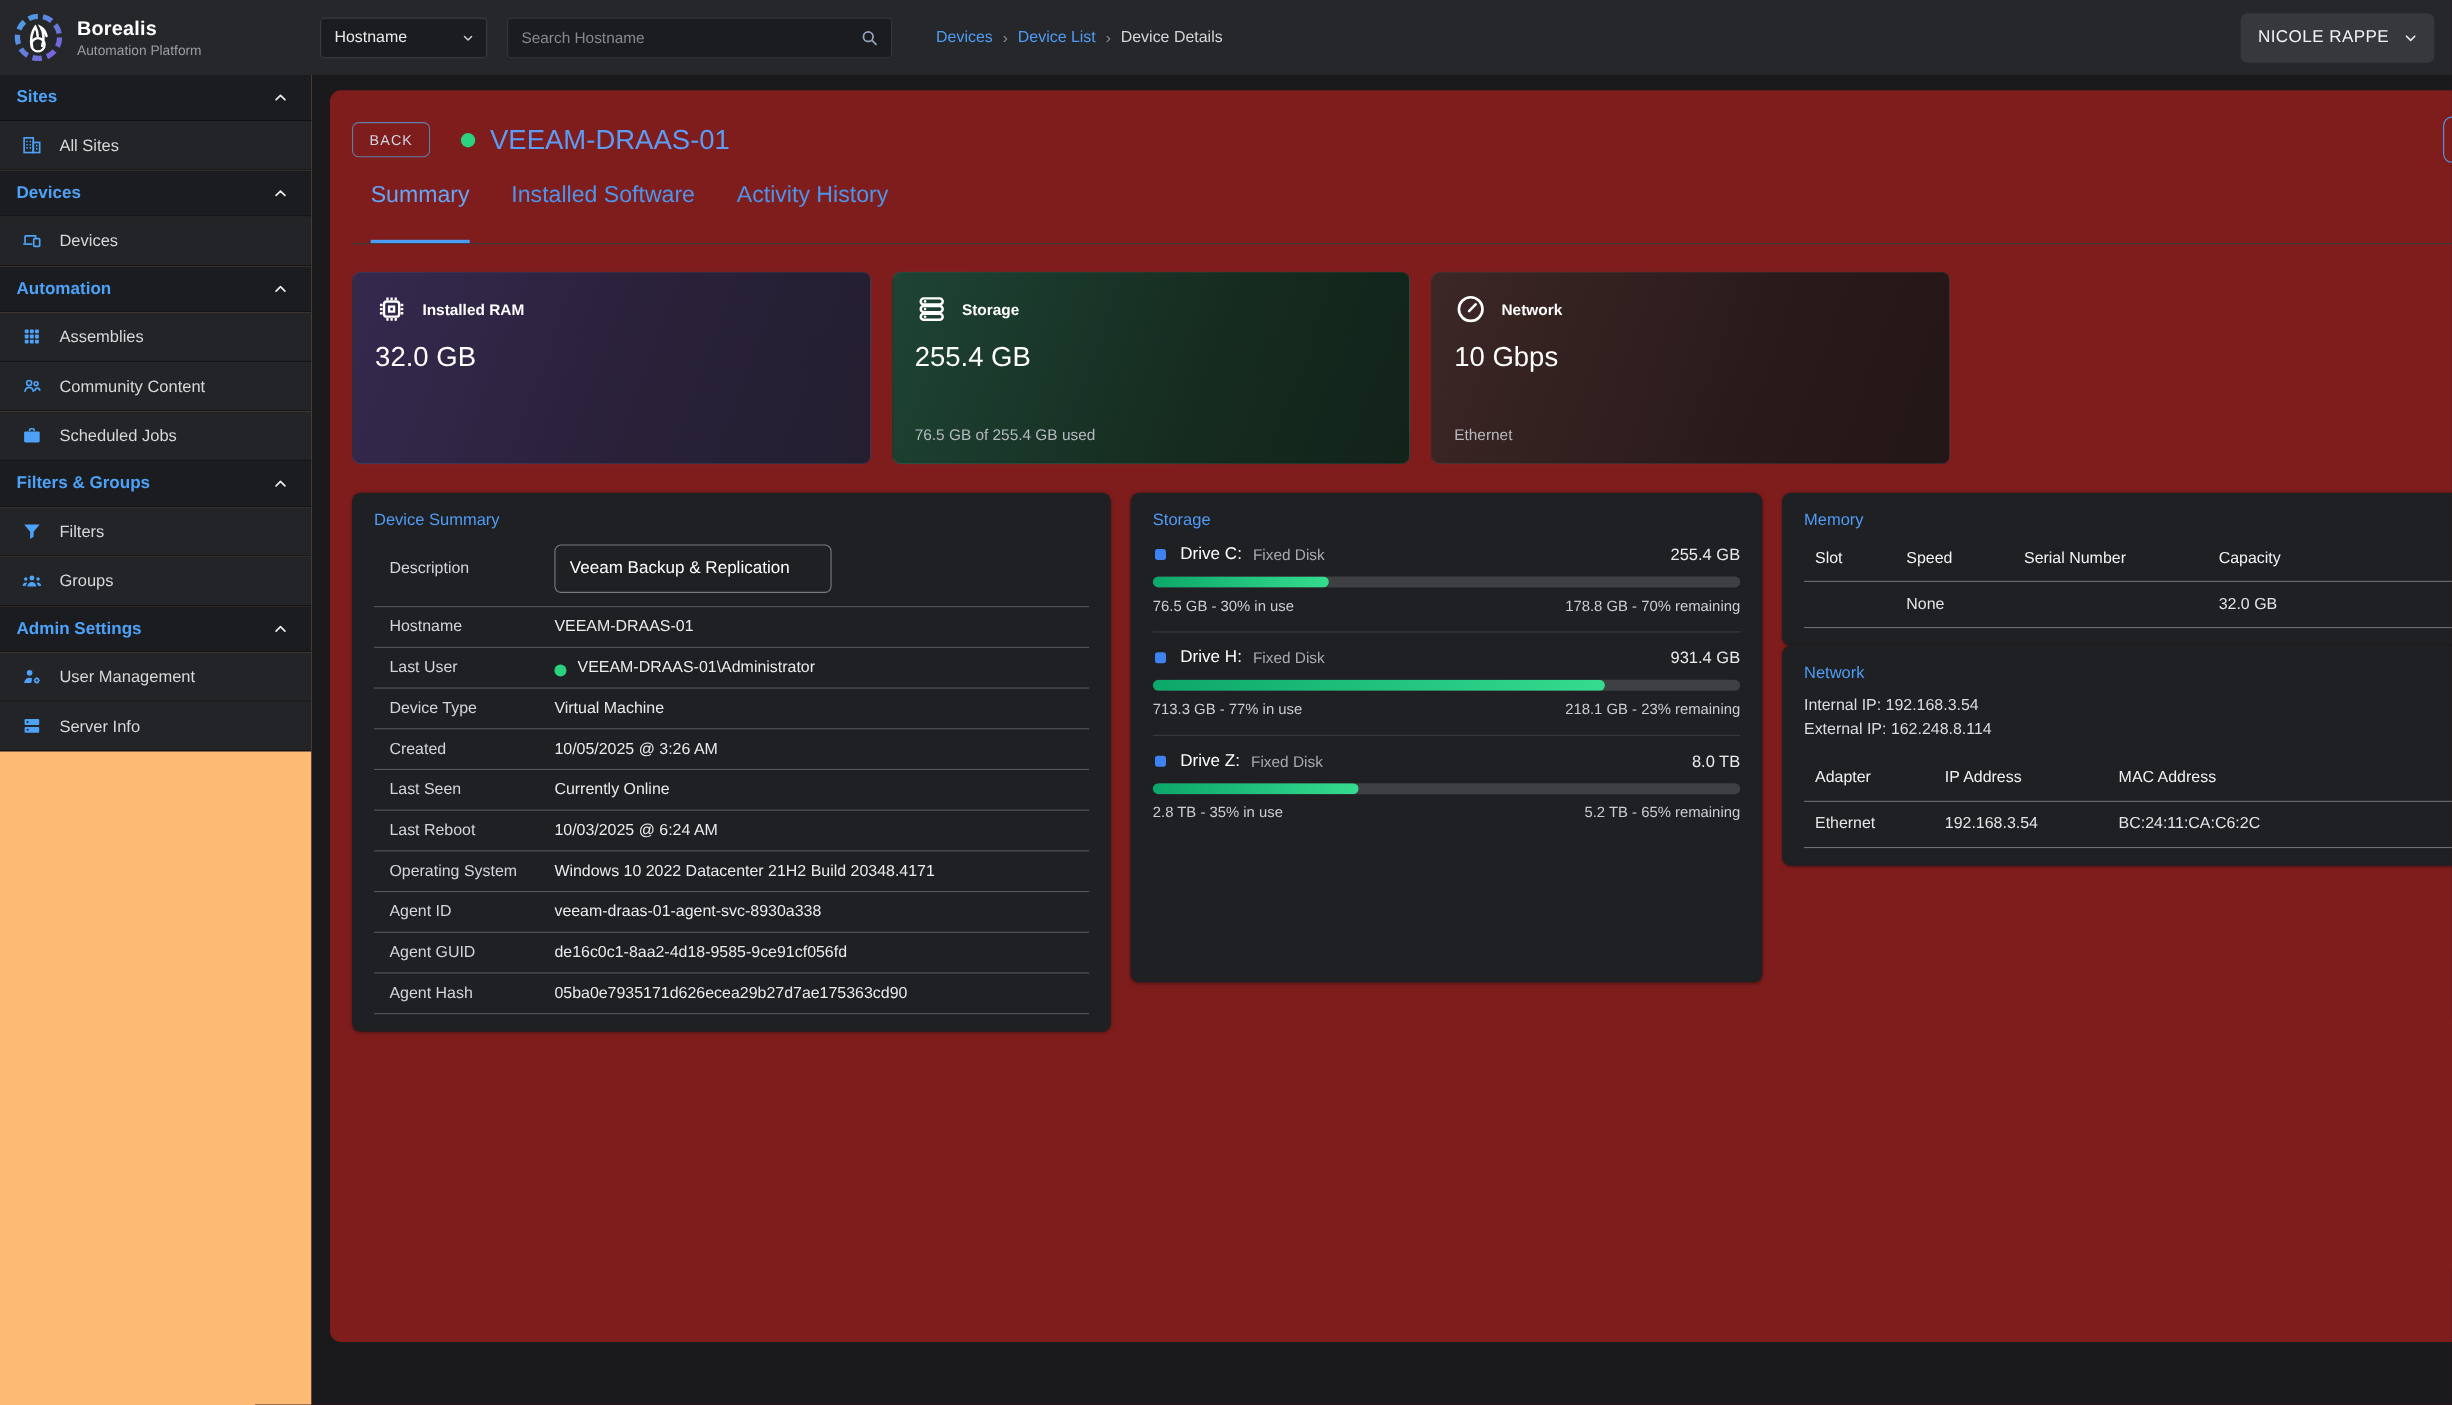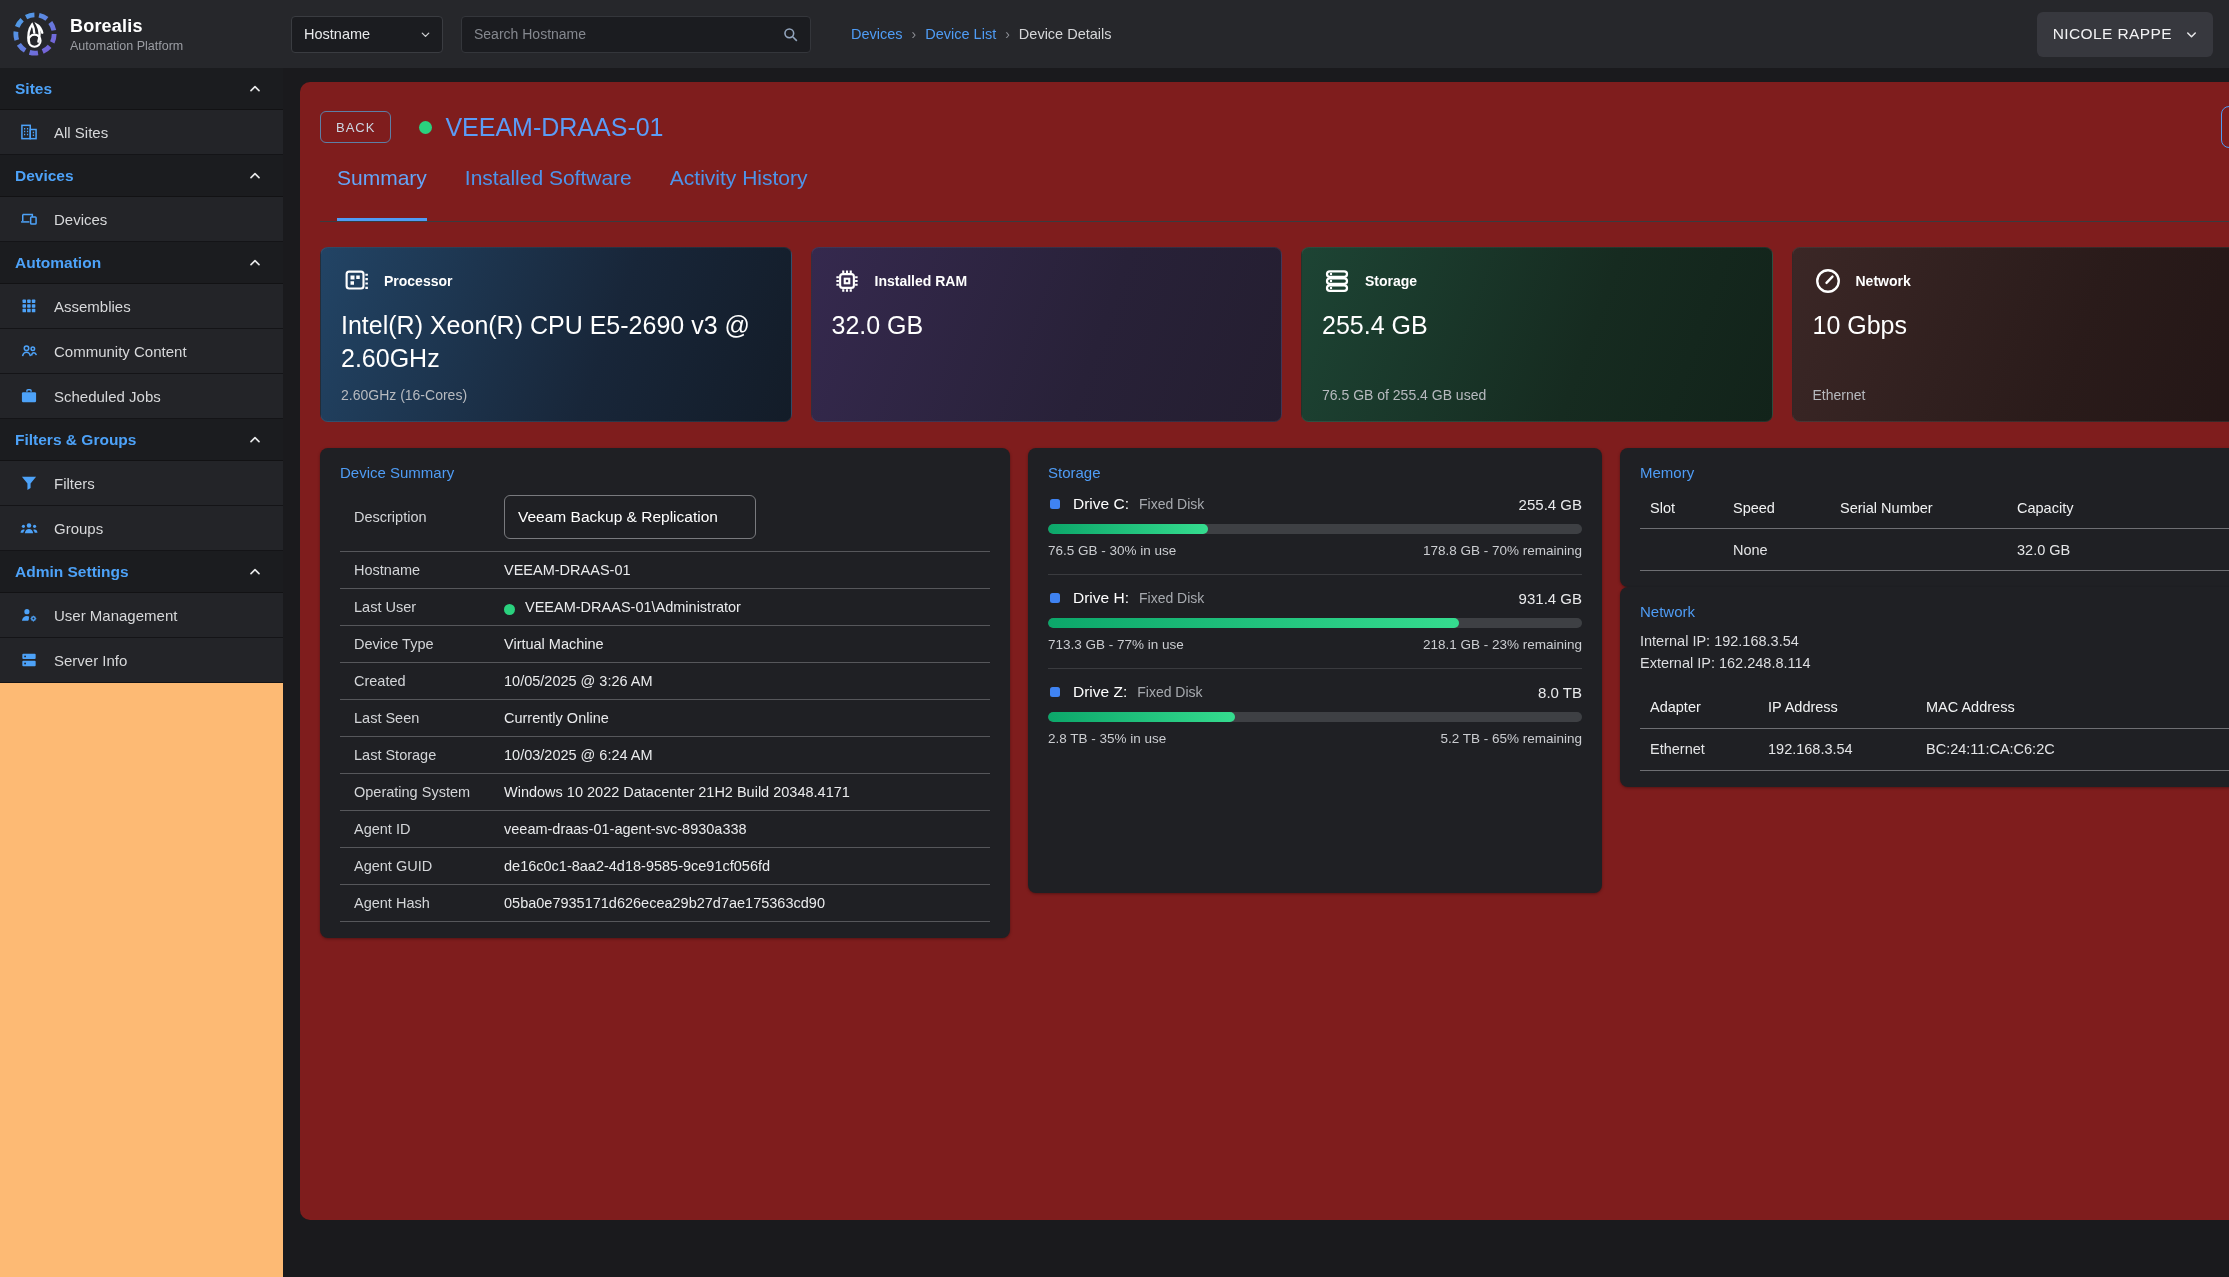--- a/index.html
+++ b/index.html
@@ -321,36 +321,20 @@
       </div>
     </div>
 
     <div class="tabs">
         <div class="tab active">Summary</div>
         <div class="tab">Installed Software</div>
         <div class="tab">Activity History</div>
       </div>
 
     <div class="stat-cards">
-        <div class="stat-card theme-blue">
-          <div class="stat-head">
-            <span class="icon" style="width: 30px;">
-              <svg viewBox="0 0 24 24" width="100%" height="100%" fill="none" stroke="currentColor" stroke-width="1.7">
-                <rect x="4.5" y="4.5" width="13.5" height="13.5" rx="2"></rect>
-                <rect x="7.6" y="7.6" width="3.2" height="3.2" fill="currentColor" stroke="none"></rect>
-                <rect x="12.2" y="7.6" width="2.8" height="2.8" fill="currentColor" stroke="none"></rect>
-                <rect x="7.6" y="12.2" width="2.8" height="2.8" fill="currentColor" stroke="none"></rect>
-                <path d="M19.5 7h2M19.5 10.5h2M19.5 14h2M19.5 17.5h2"></path>
-              </svg>
-            </span>
-            <span class="stat-label">Processor</span>
-          </div>
-          <div class="stat-value">Intel(R) Xeon(R) CPU E5-2690 v3 @ 2.60GHz</div>
-          <div class="stat-sub">2.60GHz (16-Cores)</div>
-        </div>
         <div class="stat-card theme-purple">
           <div class="stat-head">
             <span class="icon" style="width: 30px;">
               <svg viewBox="0 0 24 24" width="100%" height="100%" fill="none" stroke="currentColor" stroke-width="1.7">
                 <rect x="6.5" y="6.5" width="11" height="11" rx="2"></rect>
                 <rect x="10.2" y="10.2" width="3.6" height="3.6"></rect>
                 <path d="M9 3.5v2M12 3.5v2M15 3.5v2M9 18.5v2M12 18.5v2M15 18.5v2M3.5 9h2M3.5 12h2M3.5 15h2M18.5 9h2M18.5 12h2M18.5 15h2"></path>
               </svg>
             </span>
             <span class="stat-label">Installed RAM</span>
@@ -425,21 +409,21 @@
                 <span>10/05/2025 @ 3:26 AM</span>
               </div>
             </div>
             <div class="sum-row">
               <div class="sum-label">Last Seen</div>
               <div class="sum-value">
                 <span>Currently Online</span>
               </div>
             </div>
             <div class="sum-row">
-              <div class="sum-label">Last Storage</div>
+              <div class="sum-label">Last Reboot</div>
               <div class="sum-value">
                 <span>10/03/2025 @ 6:24 AM</span>
               </div>
             </div>
             <div class="sum-row">
               <div class="sum-label">Operating System</div>
               <div class="sum-value">
                 <span>Windows 10 2022 Datacenter 21H2 Build 20348.4171</span>
               </div>
             </div>

